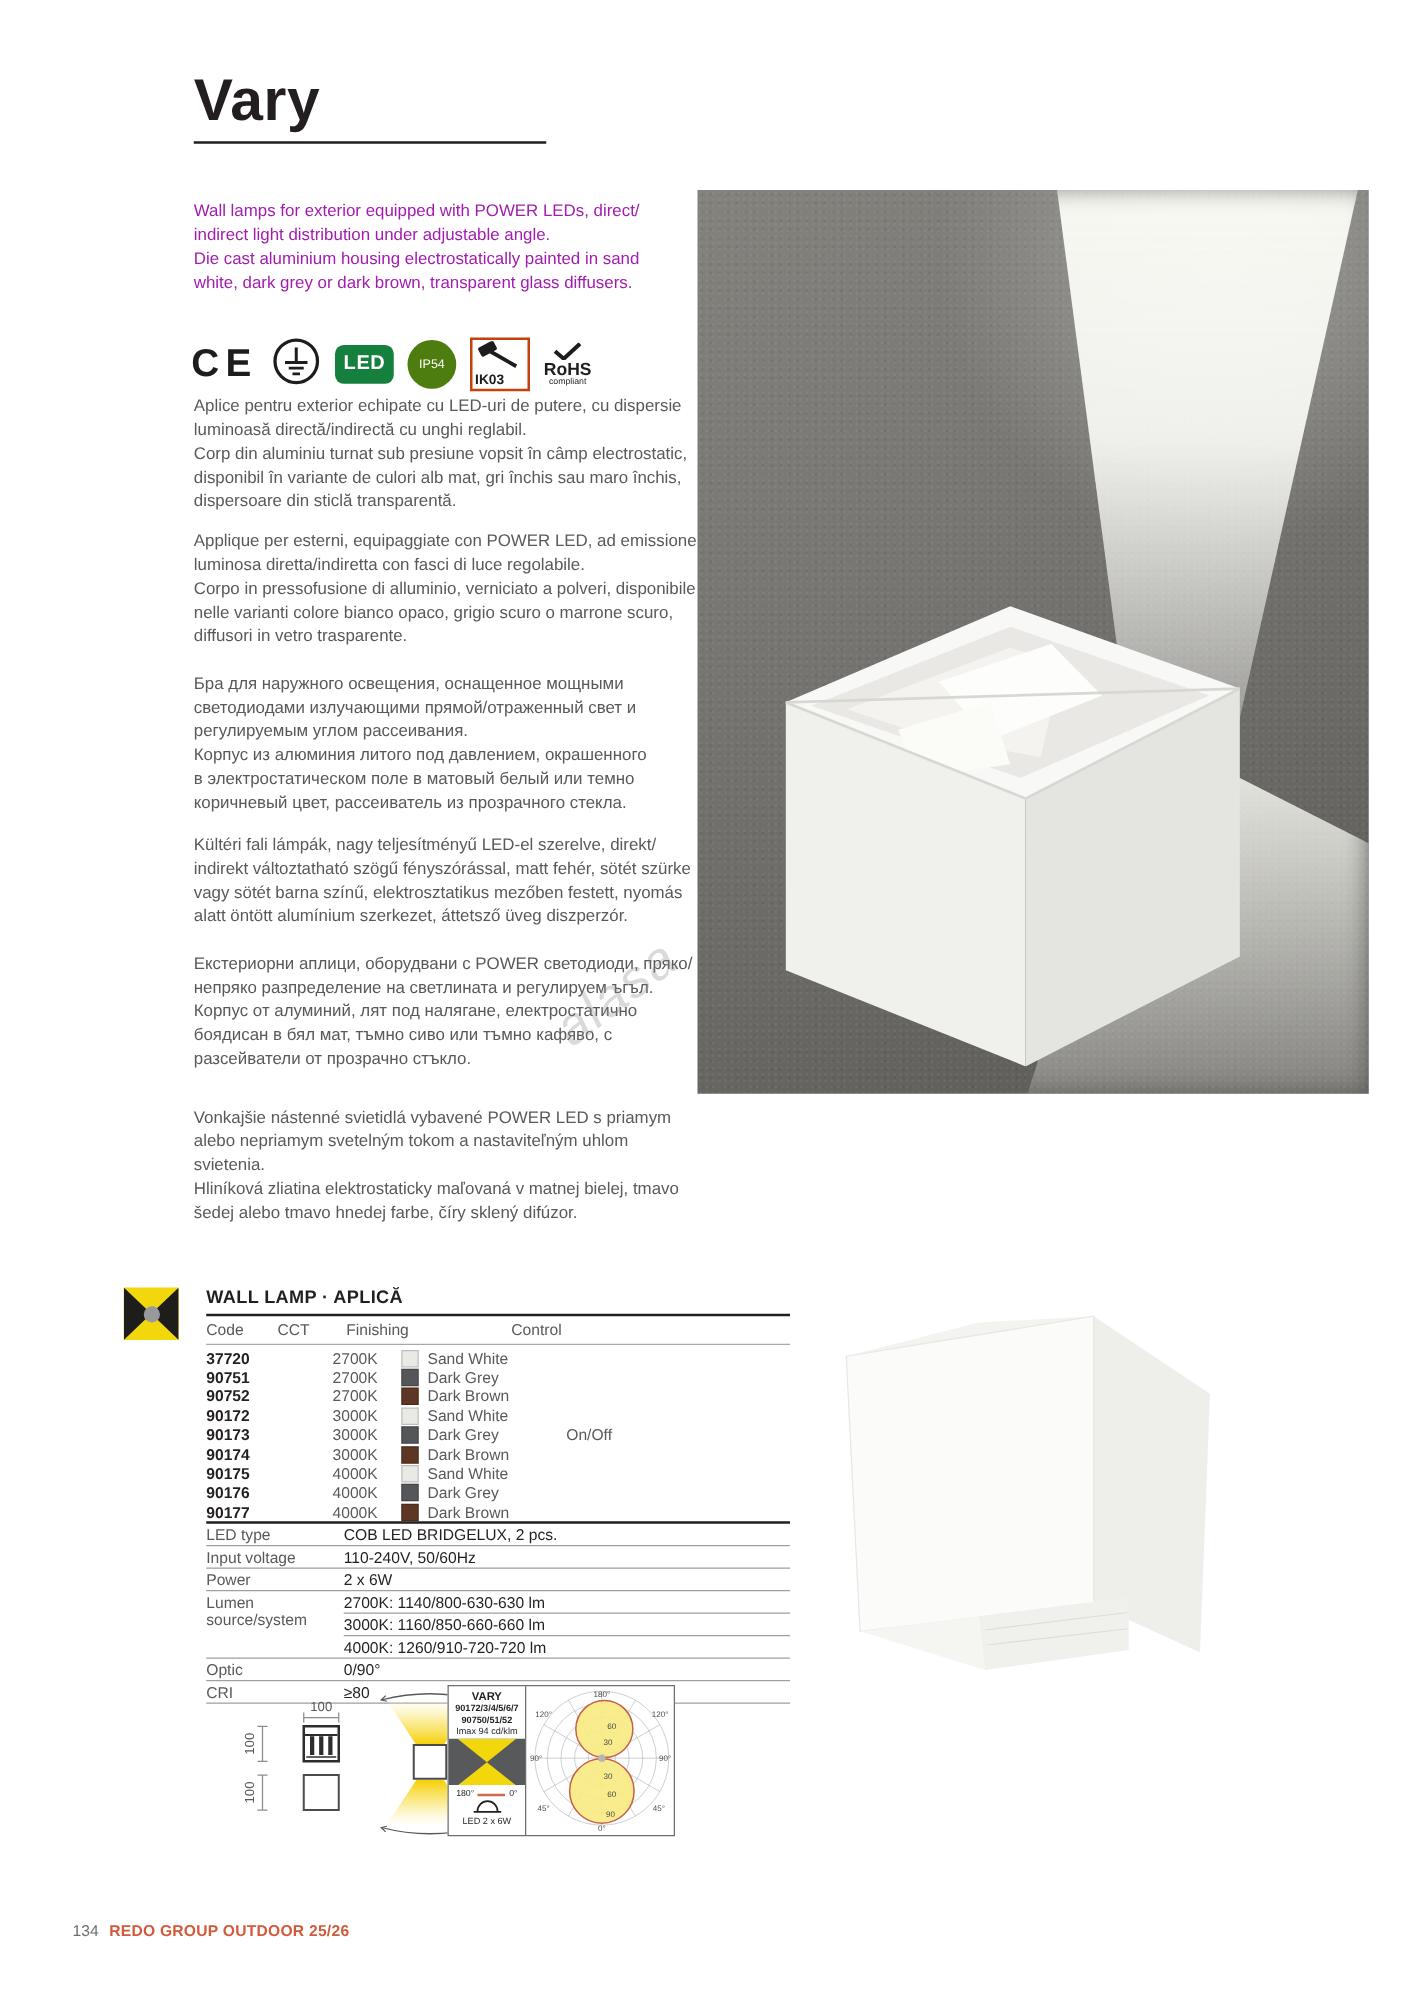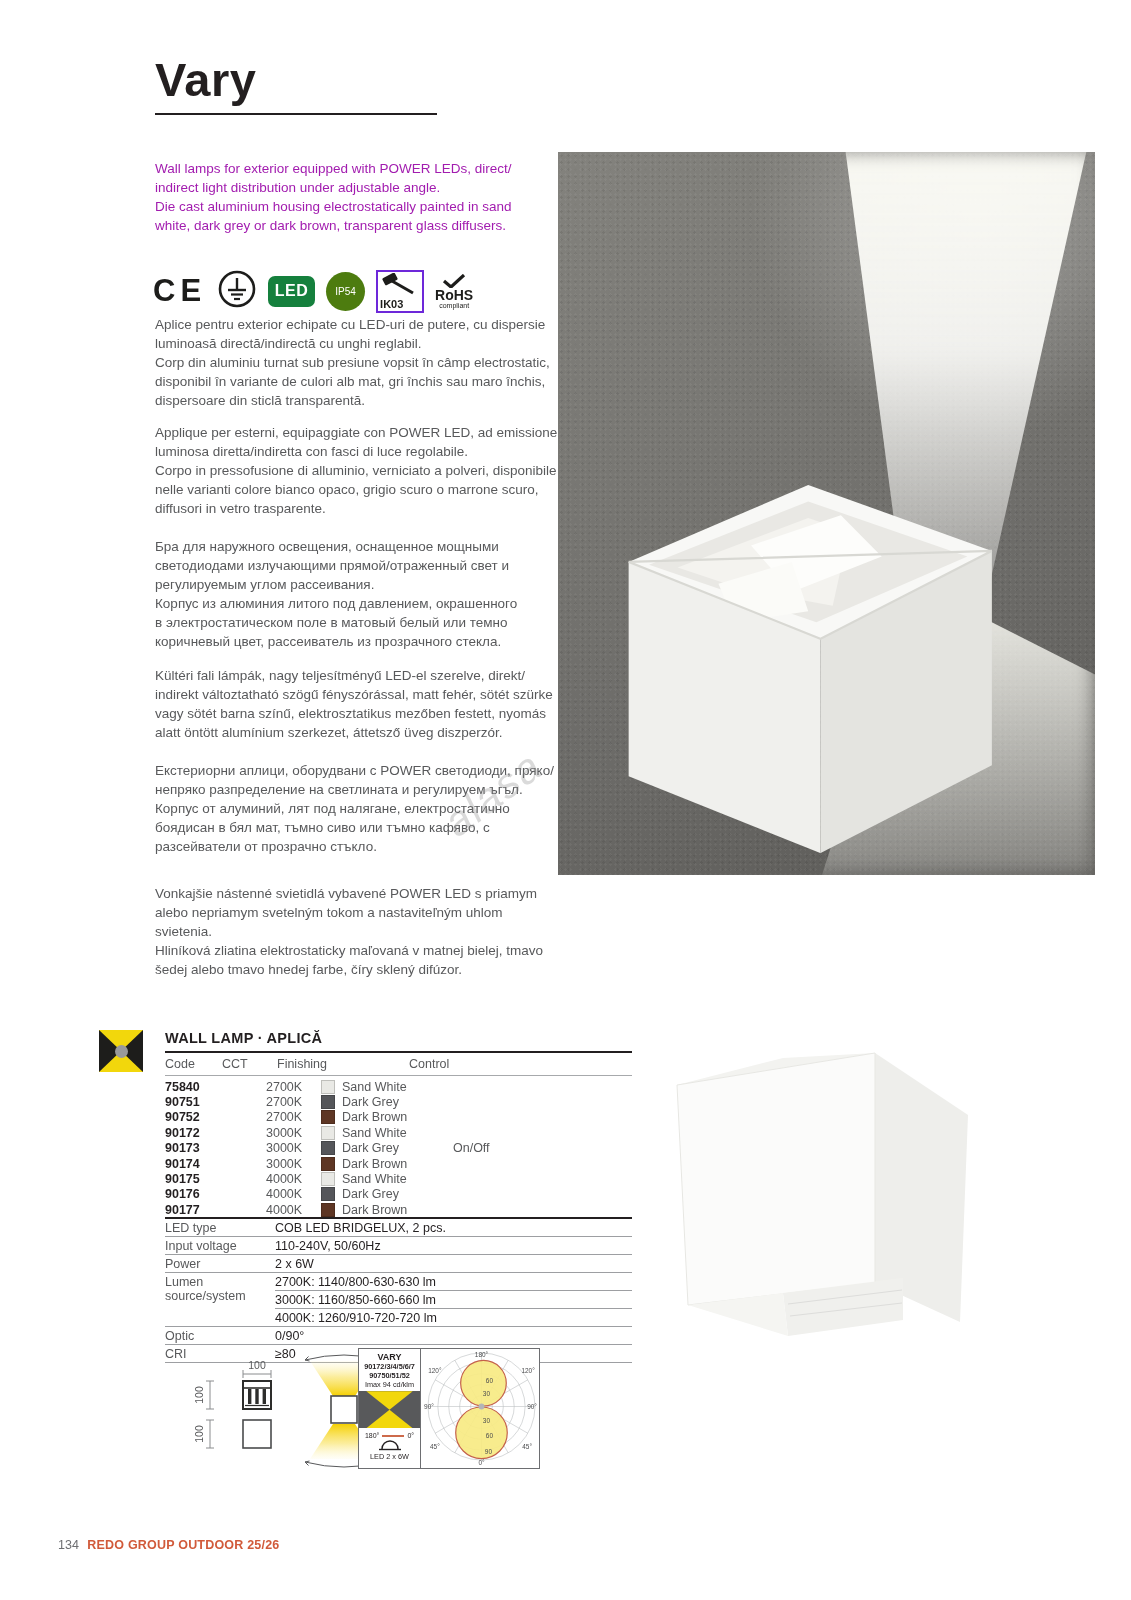--- a/index.html
+++ b/index.html
@@ -14,21 +14,21 @@
   .para.grey{color:#58595b;}
   .para.ro{top:316px;} .para.it{top:424px;} .para.ru{top:538px;}
   .para.hu{top:667px;} .para.bg{top:762px;} .para.sk{top:885px;}
   
   .certs{position:absolute;left:153px;top:268px;height:46px;display:flex;align-items:center;gap:11px;}
   .ce-text{font-size:31px;font-weight:bold;letter-spacing:5px;color:#1d1d1b;}
   .led-badge{width:47px;height:31px;background:#15803d;border-radius:7px;color:#fff;
              display:flex;align-items:center;justify-content:center;font-weight:bold;font-size:16px;letter-spacing:.5px;}
   .ip-badge{width:39px;height:39px;background:#4d7c0f;border-radius:50%;color:#fff;
             display:flex;align-items:center;justify-content:center;font-weight:normal;font-size:10px;}
-  .ik-box{position:relative;width:44px;height:39px;border:2px solid #6d28d9;background:#fff;}
+  .ik-box{position:relative;width:44px;height:39px;border:2px solid #c2410c;background:#fff;}
   .ik-label{position:absolute;left:2px;bottom:1px;font-size:11px;font-weight:bold;color:#1d1d1b;}
   .rohs{display:flex;flex-direction:column;align-items:center;line-height:1;}
   .rohs-name{font-size:14px;font-weight:bold;color:#1d1d1b;}
   .rohs-sub{font-size:7px;color:#1d1d1b;}
   
   .hero{position:absolute;left:558px;top:152px;width:537px;height:723px;overflow:hidden;
         background:
           radial-gradient(ellipse 60% 45% at 78% 8%, rgba(255,255,255,.28), transparent 70%),
           radial-gradient(rgba(255,255,255,.05) 1px, transparent 1.3px),
           radial-gradient(rgba(0,0,0,.07) 1px, transparent 1.3px),
@@ -189,21 +189,21 @@
 
   <div class="ptable">
     <div class="phead">
       <span>Code</span>
       <span>CCT</span>
       <span>Finishing</span>
       <span>Control</span>
     </div>
     <div class="prows">
     <div class="prow">
-      <span class="code">75840</span>
+      <span class="code">37720</span>
       <span class="cct">2700K</span>
       <span class="fin">
         <span class="swatch" style="background: rgb(233, 233, 229);"></span>
         <span>Sand White</span>
       </span>
       <span class="ctrl"></span>
     </div>
 
     <div class="prow">
       <span class="code">90751</span>

